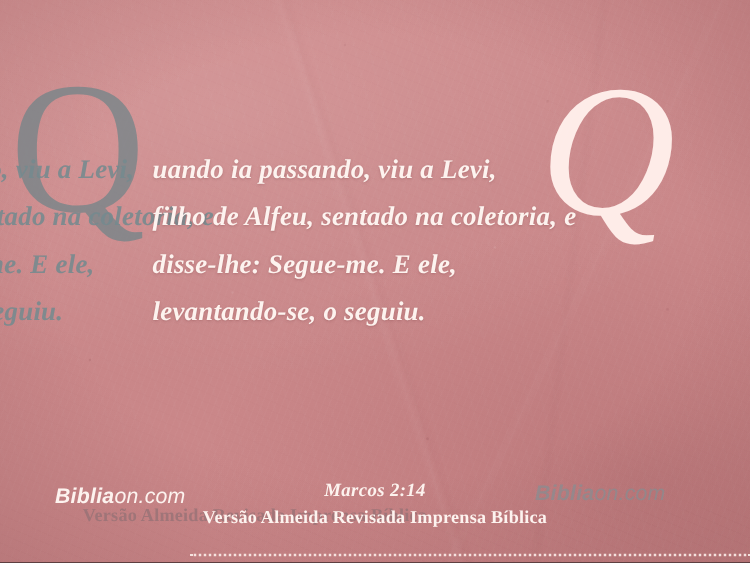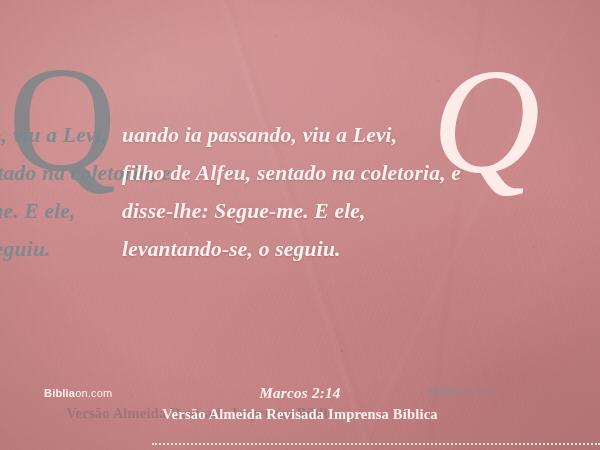--- a/index.html
+++ b/index.html
@@ -106,24 +106,25 @@
     width: 560px;
     color: #fdf3ef;
     text-shadow: 0 1px 2px rgba(120,58,62,0.30);
   }
   .verse .ln { display: block; }
 
   
   .logo {
     position: absolute;
     font-family: "Liberation Sans", "DejaVu Sans", sans-serif;
-    font-size: 11px;
+    font-size: 17px;
     letter-spacing: .2px;
     white-space: nowrap;
     pointer-events: none;
+    font-style: italic;
   }
   .logo .b { font-weight: 700; }
   .logo .o { font-weight: 400; }
   #logo-main {
     left: 44px;
     top: 387px;
     color: #fdf3ef;
   }
   #logo-ghost {
     left: 428px;

